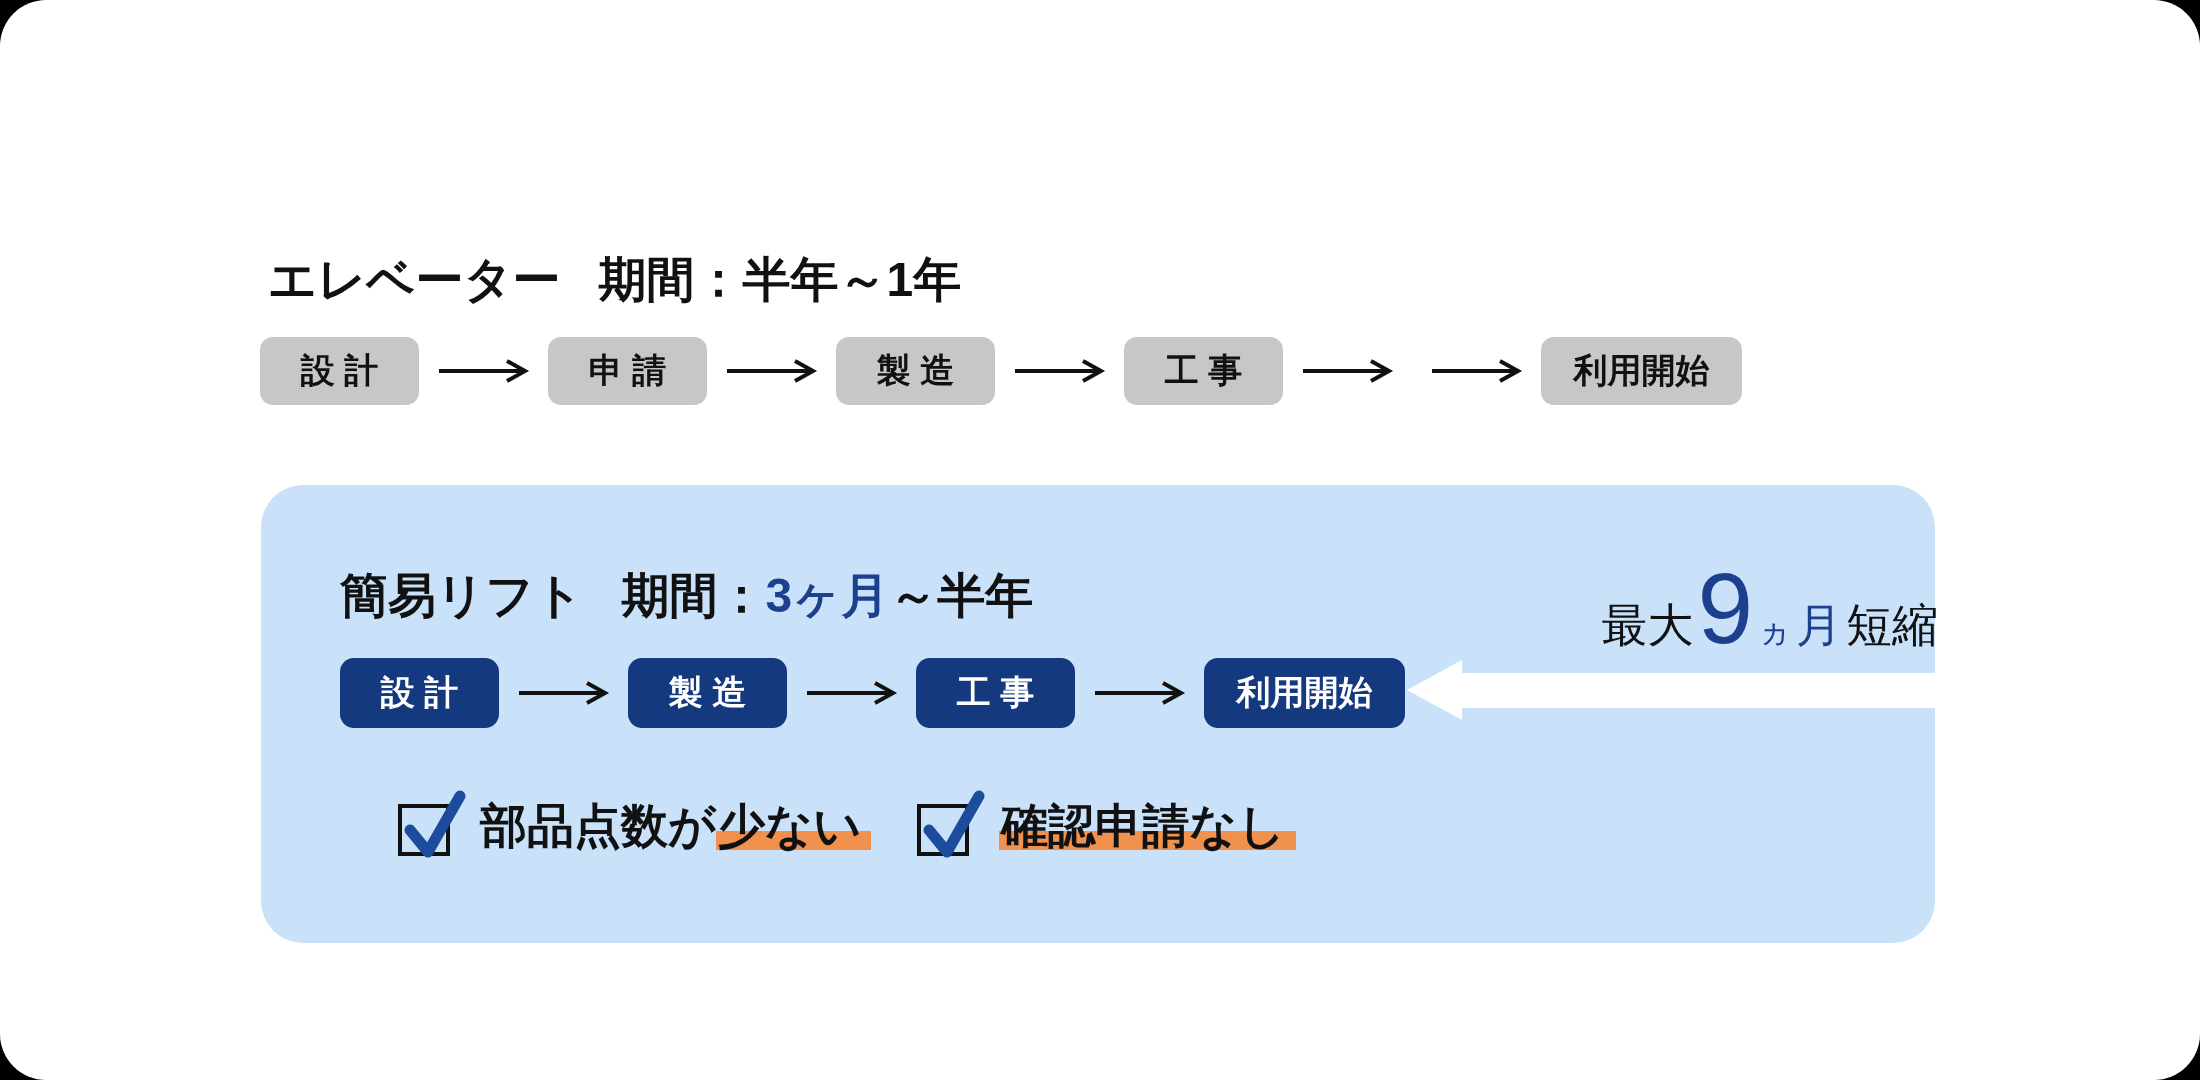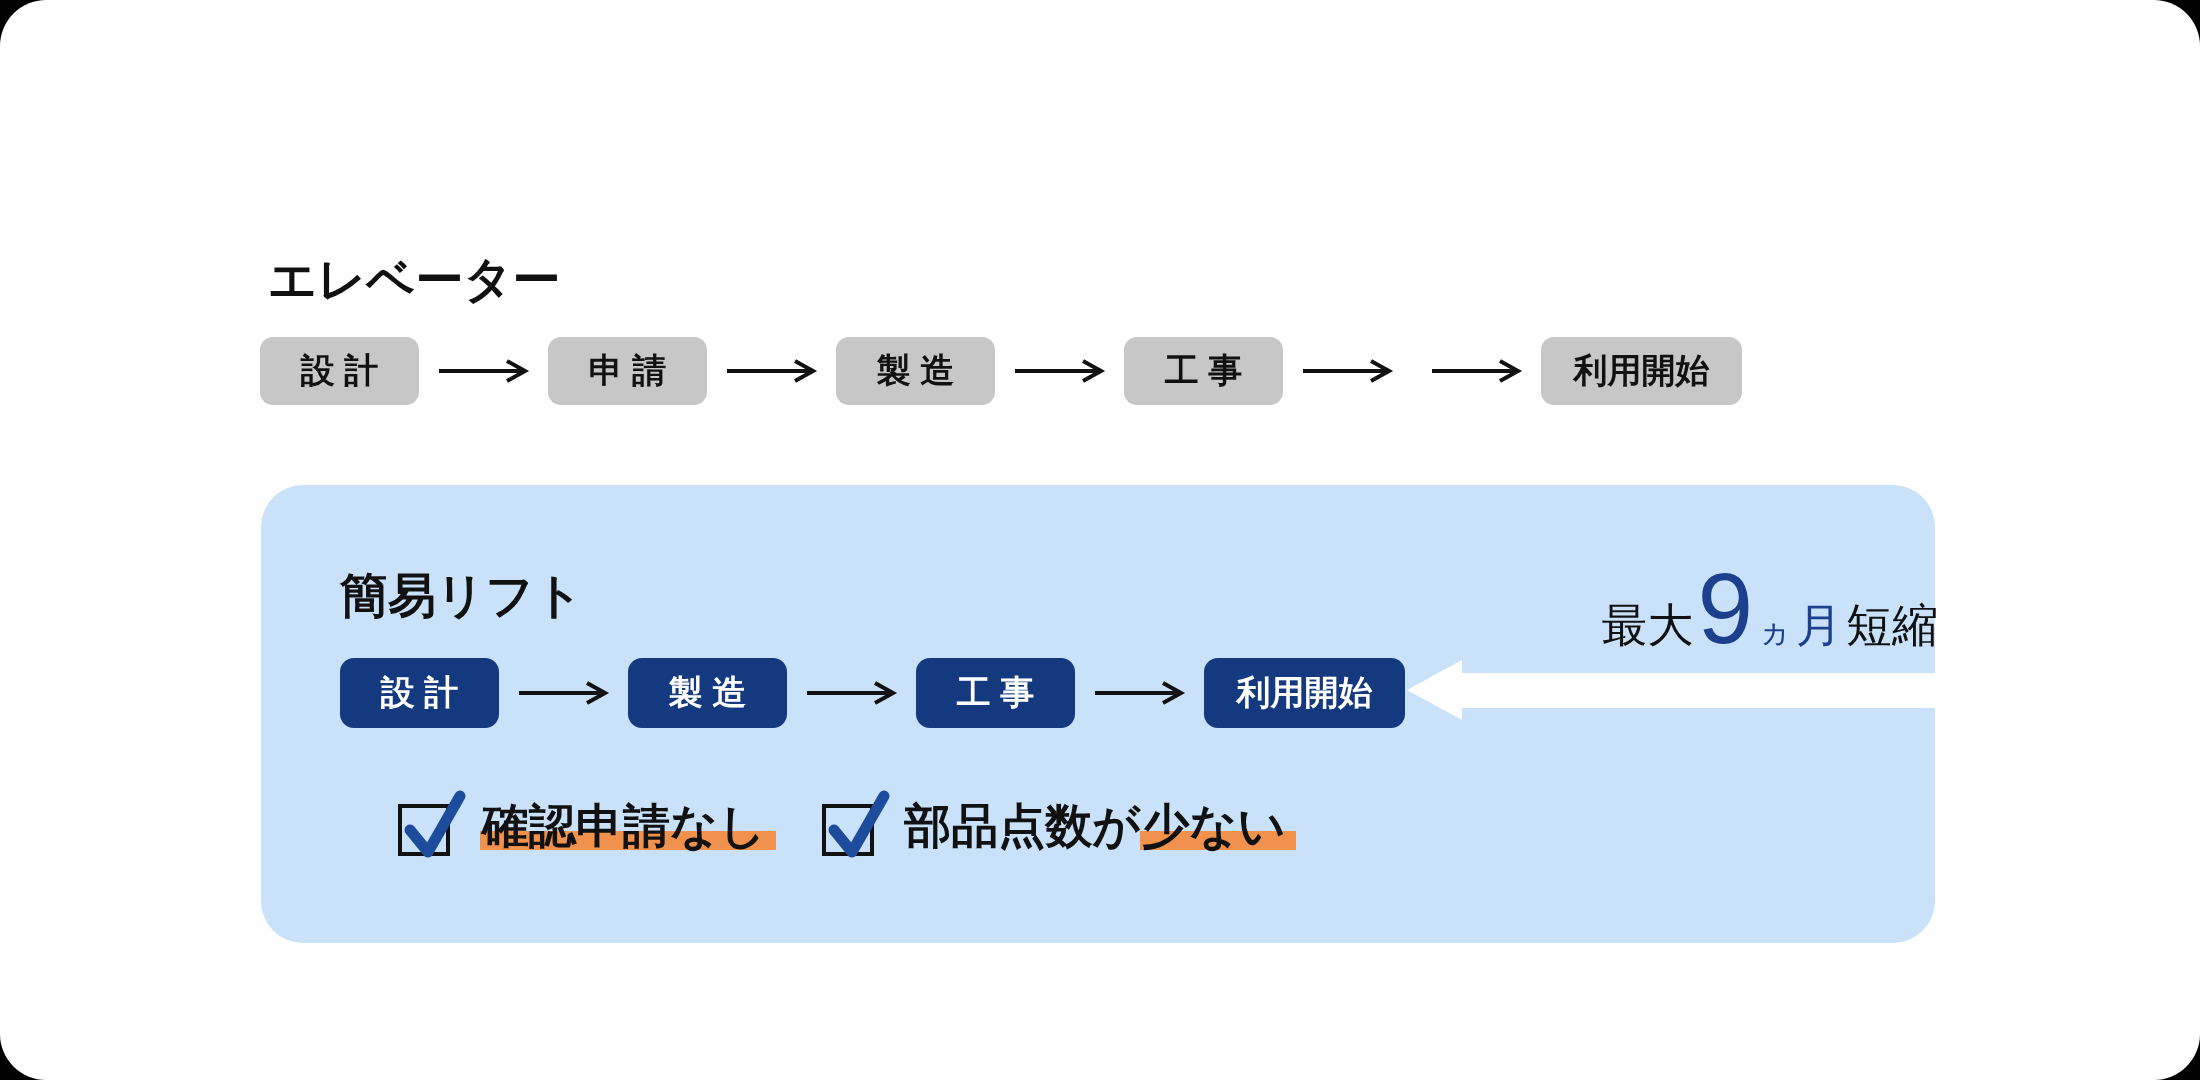--- a/index.html
+++ b/index.html
@@ -68,20 +68,21 @@
 </style>
 </head>
 <body>
 
 <div class="canvas">
   <div class="card">
 
 
     <div class="section-label ev-label">
       <span>エレベーター</span>
+      <span>期間：半年～1年</span>
     </div>
     <div class="flow flow-ev" id="flow-elevator">
         <div class="step step-sm">設 計</div>
         <div class="arrow-cell">
           <svg width="96" height="28" viewBox="0 0 96 28">
             <path d="M3 14 H88 M71 4 L89 14 L71 24" stroke="#111" stroke-width="4" fill="none"></path>
           </svg>
         </div>
         <div class="step step-sm">申 請</div>
         <div class="arrow-cell">
@@ -106,20 +107,21 @@
             <path d="M3 14 H88 M71 4 L89 14 L71 24" stroke="#111" stroke-width="4" fill="none"></path>
           </svg>
         </div>
         <div class="step step-lg">利用開始</div>
       </div>
 
     <div class="panel"></div>
 
     <div class="section-label lift-label">
       <span>簡易リフト</span>
+      <span><span>期間：</span><span class="accent">3ヶ月</span><span>～半年</span></span>
     </div>
     <div class="flow flow-lift" id="flow-lift">
         <div class="step step-sm">設 計</div>
         <div class="arrow-cell">
           <svg width="96" height="28" viewBox="0 0 96 28">
             <path d="M3 14 H88 M71 4 L89 14 L71 24" stroke="#111" stroke-width="4" fill="none"></path>
           </svg>
         </div>
         <div class="step step-sm">製 造</div>
         <div class="arrow-cell">
@@ -148,26 +150,26 @@
       <span class="t-md">短縮</span>
     </div>
 
     <div class="checks" id="checks">
         <div class="check-item">
           <div class="checkbox">
             <svg width="62" height="76" viewBox="0 0 62 76">
               <path d="M6 44 L24 66 L56 10" stroke="#1d4c9c" stroke-width="11" fill="none" stroke-linecap="round" stroke-linejoin="round"></path>
             </svg>
           </div>
-          <div class="check-text"><span class="hl">確認申請なし</span></div>
+          <div class="check-text"><span>部品点数が</span><span class="hl">少ない</span></div>
         </div>
         <div class="check-item">
           <div class="checkbox">
             <svg width="62" height="76" viewBox="0 0 62 76">
               <path d="M6 44 L24 66 L56 10" stroke="#1d4c9c" stroke-width="11" fill="none" stroke-linecap="round" stroke-linejoin="round"></path>
             </svg>
           </div>
-          <div class="check-text"><span>部品点数が</span><span class="hl">少ない</span></div>
+          <div class="check-text"><span class="hl">確認申請なし</span></div>
         </div>
       </div>
 
   </div>
 </div>
 
 </body></html>

